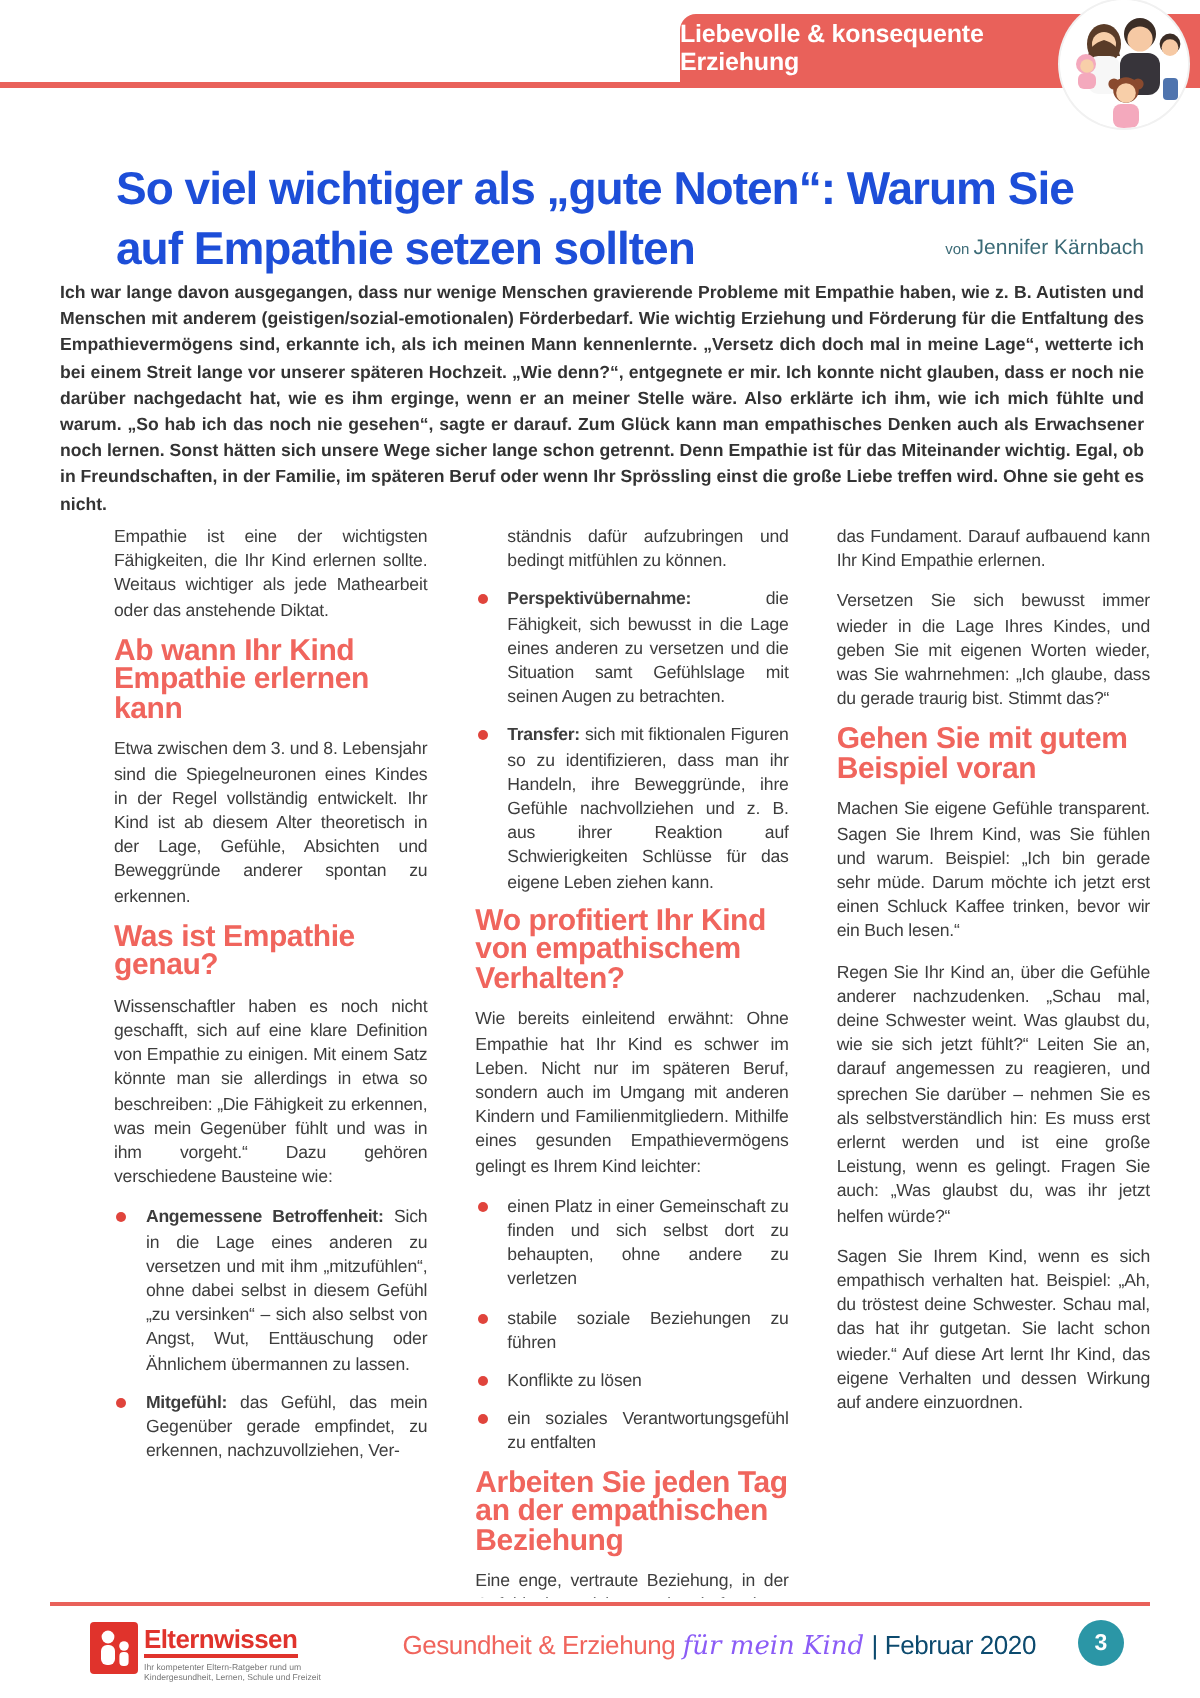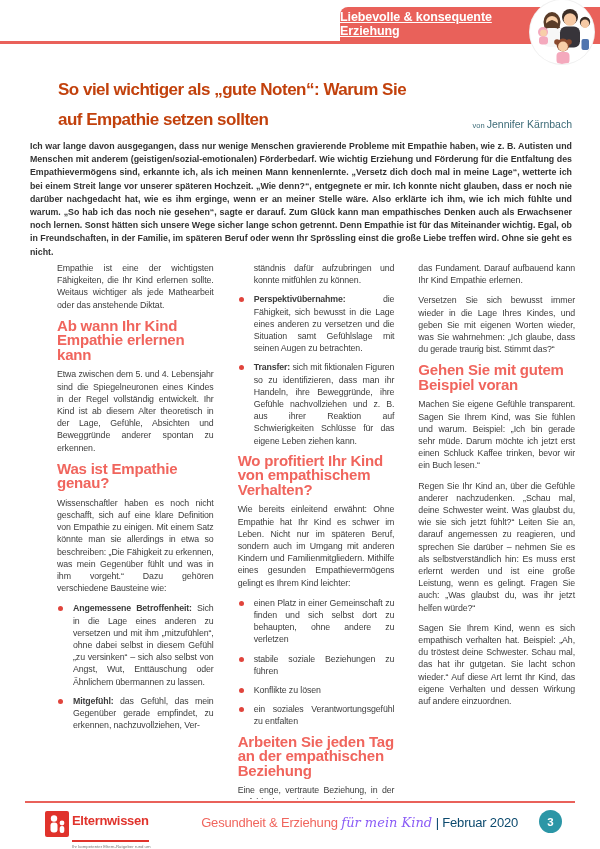--- a/index.html
+++ b/index.html
@@ -3,27 +3,27 @@
 <meta charset="utf-8">
 <style>
   html,body{margin:0;padding:0;background:#fff;}
   .page{position:relative;width:600px;height:849px;background:#ffffff;overflow:hidden;
         font-family:"Liberation Sans",sans-serif;outline:1px solid #e8e8e8;}
 
   
   .top-rule{position:absolute;left:0;top:41px;width:600px;height:3px;background:#e9615a;}
   .band{position:absolute;left:340px;top:7px;width:260px;height:34px;background:#e9615a;
         border-radius:8px 0 0 0;display:flex;align-items:center;justify-content:center;
-        padding-right:64px;box-sizing:border-box;color:#fff;font-weight:bold;font-size:12.5px;letter-spacing:-0.1px;text-decoration:underline;}
+        padding-right:64px;box-sizing:border-box;color:#fff;font-weight:bold;font-size:12.5px;letter-spacing:-0.1px;}
   .family-circle{position:absolute;left:530px;top:0px;width:64px;height:64px;border-radius:50%;
         background:#fff;box-shadow:0 0 0 1px #f1f1f1;overflow:hidden;}
 
   
-  .title{position:absolute;left:58px;top:64px;color:#c2410c;font-weight:bold;
-         font-size:17px;line-height:30px;letter-spacing:-0.5px;white-space:nowrap;}
+  .title{position:absolute;left:58px;top:64px;color:#1d4ed8;font-weight:bold;
+         font-size:23px;line-height:30px;letter-spacing:-0.5px;white-space:nowrap;}
   .byline{position:absolute;right:28px;top:114px;color:#3c6b77;white-space:nowrap;}
   .byline .pre{font-size:7.5px;}
   .byline .name{font-size:10.5px;}
 
   
   .intro{position:absolute;left:30px;top:140px;width:542px;margin:0;
          font-size:8.8px;line-height:13.2px;font-weight:bold;color:#333;
          text-align:justify;hyphens:auto;}
 
   
@@ -36,21 +36,21 @@
   .li{position:relative;padding-left:16px;margin:0 0 7px;}
   .li .dot{position:absolute;left:1px;top:4px;width:5px;height:5px;border-radius:50%;background:#e0443c;}
   .li p{margin:0;}
   .li b{letter-spacing:-0.15px;}
 
   
   .footer{position:absolute;left:0;top:799px;width:600px;height:50px;background:#fff;}
   .foot-rule{position:absolute;left:25px;top:2px;width:550px;height:2px;background:#e9615a;}
   .logo{position:absolute;left:45px;top:12px;display:flex;gap:3px;align-items:flex-start;}
   .logo-name{display:inline-block;color:#e0332c;font-size:13px;font-weight:bold;
-             letter-spacing:-0.3px;border-bottom:2px solid #e0332c;padding-bottom:13px;line-height:13px;}
+             letter-spacing:-0.3px;border-bottom:2px solid #e0332c;padding-bottom:1px;line-height:13px;}
   .logo-tag{display:block;width:92px;font-size:4.3px;line-height:1.3;color:#777;margin-top:1.5px;}
   .issue{position:absolute;right:82px;top:16px;font-size:13px;white-space:nowrap;}
   .issue .series{color:#f0655d;letter-spacing:-0.2px;}
   .issue .script{font-family:"DejaVu Serif",serif;font-style:italic;color:#8b5cf6;font-size:13px;}
   .issue .date{color:#0c4a6e;letter-spacing:-0.2px;}
   .page-badge{position:absolute;left:539px;top:11px;width:23px;height:23px;border-radius:50%;
               background:#2b96a6;color:#fff;font-size:11.5px;font-weight:bold;
               display:flex;align-items:center;justify-content:center;}
 </style>
 </head>
@@ -106,36 +106,36 @@
     <span class="pre">von </span><span class="name">Jennifer Kärnbach</span>
   </div>
 
   <p class="intro">Ich war lange davon ausgegangen, dass nur wenige Menschen gravierende Probleme mit Empathie haben, wie z. B. Autisten und Menschen mit anderem (geistigen/sozial-emotionalen) Förderbedarf. Wie wichtig Erziehung und Förderung für die Entfaltung des Empathievermögens sind, erkannte ich, als ich meinen Mann kennenlernte. „Versetz dich doch mal in meine Lage“, wetterte ich bei einem Streit lange vor unserer späteren Hochzeit. „Wie denn?“, entgegnete er mir. Ich konnte nicht glauben, dass er noch nie darüber nachgedacht hat, wie es ihm erginge, wenn er an meiner Stelle wäre. Also erklärte ich ihm, wie ich mich fühlte und warum. „So hab ich das noch nie gesehen“, sagte er darauf. Zum Glück kann man empathisches Denken auch als Erwachsener noch lernen. Sonst hätten sich unsere Wege sicher lange schon getrennt. Denn Empathie ist für das Miteinander wichtig. Egal, ob in Freundschaften, in der Familie, im späteren Beruf oder wenn Ihr Sprössling einst die große Liebe treffen wird. Ohne sie geht es nicht.</p>
 
   <div class="cols">
 
     <div class="col">
       <p>Empathie ist eine der wichtigsten Fähigkeiten, die Ihr Kind erlernen sollte. Weitaus wichtiger als jede Mathearbeit oder das anstehende Diktat.</p>
       <h3>Ab wann Ihr Kind Empathie erlernen kann</h3>
-      <p>Etwa zwischen dem 5. und 4. Lebensjahr sind die Spiegelneuronen eines Kindes in der Regel vollständig entwickelt. Ihr Kind ist ab diesem Alter theoretisch in der Lage, Gefühle, Absichten und Beweggründe anderer spontan zu erkennen.</p>
+      <p>Etwa zwischen dem 3. und 8. Lebensjahr sind die Spiegelneuronen eines Kindes in der Regel vollständig entwickelt. Ihr Kind ist ab diesem Alter theoretisch in der Lage, Gefühle, Absichten und Beweggründe anderer spontan zu erkennen.</p>
       <h3>Was ist Empathie genau?</h3>
       <p>Wissenschaftler haben es noch nicht geschafft, sich auf eine klare Definition von Empathie zu einigen. Mit einem Satz könnte man sie allerdings in etwa so beschreiben: „Die Fähigkeit zu erkennen, was mein Gegenüber fühlt und was in ihm vorgeht.“ Dazu gehören verschiedene Bausteine wie:</p>
       <div class="li">
         <span class="dot"></span>
         <p><b>Angemessene Betroffenheit:</b><span> Sich in die Lage eines anderen zu versetzen und mit ihm „mitzufühlen“, ohne dabei selbst in diesem Gefühl „zu versinken“ – sich also selbst von Angst, Wut, Enttäuschung oder Ähnlichem übermannen zu lassen.</span></p>
       </div>
       <div class="li">
         <span class="dot"></span>
         <p><b>Mitgefühl:</b><span> das Gefühl, das mein Gegenüber gerade empfindet, zu erkennen, nachzuvollziehen, Ver-</span></p>
       </div>
     </div>
 
     <div class="col">
       <div class="li">
-        <p>ständnis dafür aufzubringen und konnte mitfühlen zu können.</p>
+        <p>ständnis dafür aufzubringen und bedingt mitfühlen zu können.</p>
       </div>
       <div class="li">
         <span class="dot"></span>
         <p><b>Perspektivübernahme:</b><span> die Fähigkeit, sich bewusst in die Lage eines anderen zu versetzen und die Situation samt Gefühlslage mit seinen Augen zu betrachten.</span></p>
       </div>
       <div class="li">
         <span class="dot"></span>
         <p><b>Transfer:</b><span> sich mit fiktionalen Figuren so zu identifizieren, dass man ihr Handeln, ihre Beweggründe, ihre Gefühle nachvollziehen und z. B. aus ihrer Reaktion auf Schwierigkeiten Schlüsse für das eigene Leben ziehen kann.</span></p>
       </div>
       <h3>Wo profitiert Ihr Kind von empathischem Verhalten?</h3>

